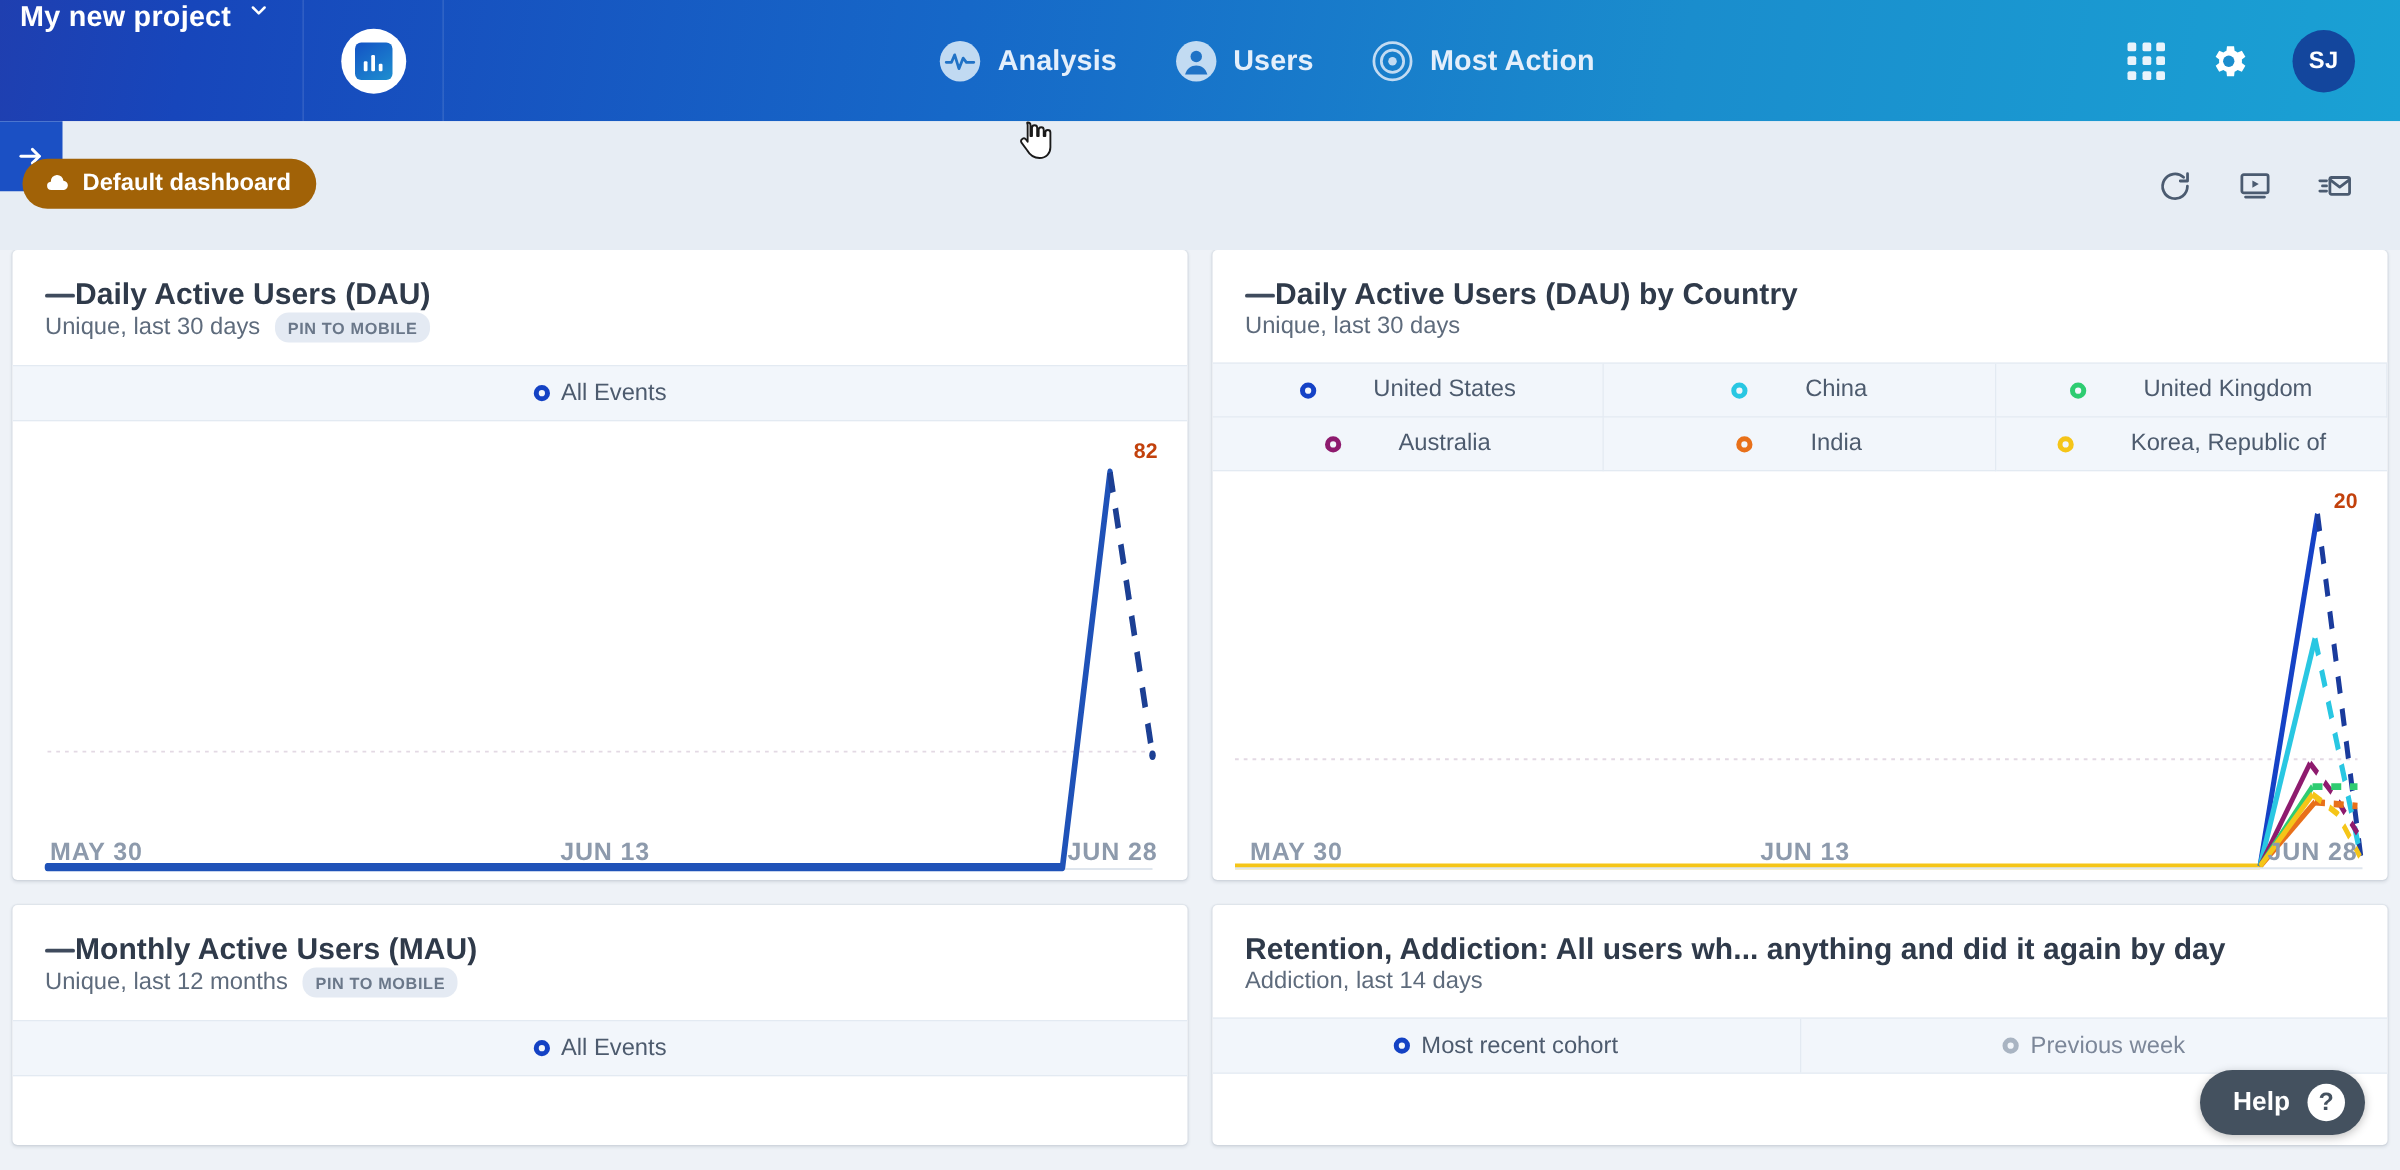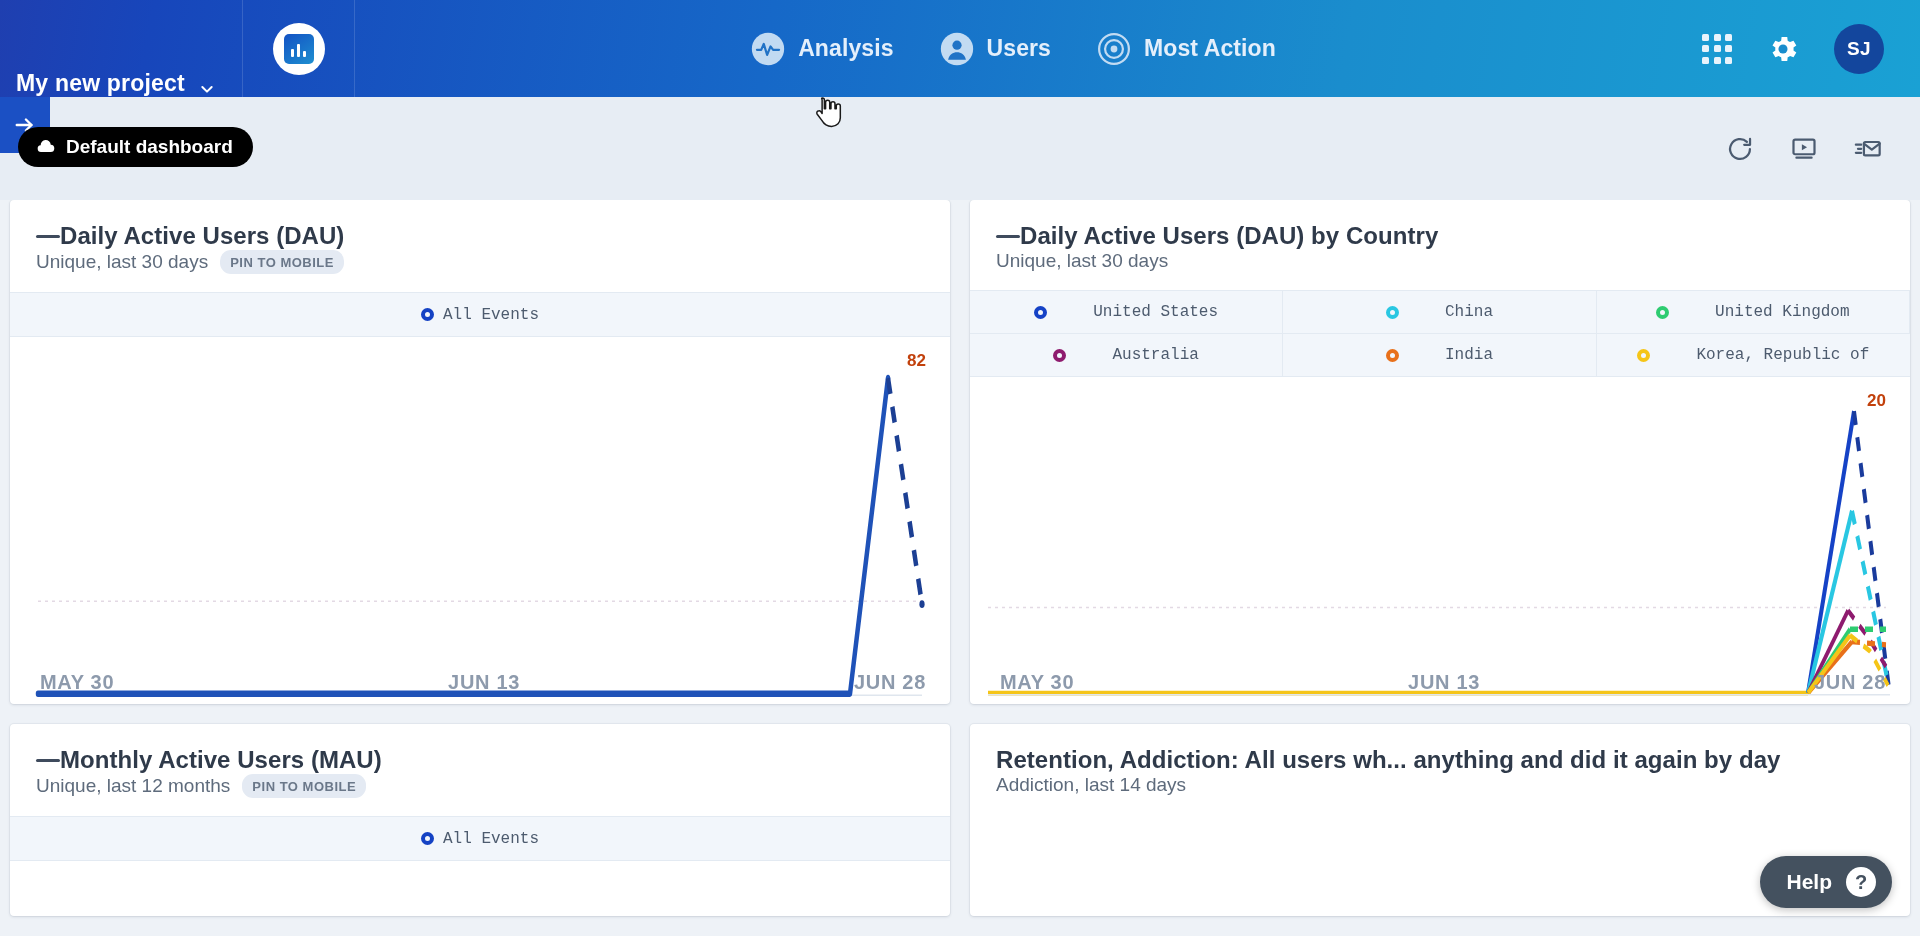--- a/index.html
+++ b/index.html
@@ -19,21 +19,21 @@
     background: linear-gradient(100deg, #1f3fb0 0%, #1746bb 8%, #1668c8 40%, #1a8dcd 70%, #1aa1d4 100%);
     display: flex;
     align-items: center;
     color: #fff;
     overflow: visible;
   }
   .nav-project {
     width: 243px;
     height: 97px;
     display: flex;
-    align-items: flex-end;
+    align-items: flex-start;
     padding-left: 16px;
     gap: 14px;
     border-right: 1px solid rgba(255,255,255,0.14);
     flex: none;
   }
   .nav-project-name {
     font-size: 23px; font-weight: bold; letter-spacing: .2px;
     white-space: nowrap;
   }
   .chev { width: 16px; height: 16px; flex: none; }
@@ -98,21 +98,21 @@
     border-bottom-right-radius: 9px;
     display: flex; align-items: center; justify-content: center;
     cursor: pointer;
     z-index: 4;
   }
   .arrow-ico { width: 22px; height: 22px; }
   .dash-pill {
     position: absolute;
     left: 18px; top: 30px;
     height: 40px;
-    background: #000000;
+    background: #a16207;
     color: #fff;
     border-radius: 20px;
     display: flex; align-items: center; gap: 10px;
     padding: 0 20px 0 18px;
     font-size: 19px; font-weight: bold;
     z-index: 5;
     white-space: nowrap;
   }
   .cloud-ico { width: 20px; height: 20px; flex: none; }
   .subbar-right {
@@ -163,24 +163,23 @@
     border-top: 1px solid #e3eaf2;
     border-bottom: 1px solid #e3eaf2;
     display: flex;
   }
   .legend-bar.grid2 { flex-wrap: wrap; border-bottom: none; }
   .legend-cell {
     flex: 1 1 0;
     height: 43px;
     display: flex; align-items: center; justify-content: center;
     gap: 9px;
-    font-size: 16px; color: #4d5b6e;
+    font-size: 19px; color: #4d5b6e;
     cursor: pointer;
     border-right: 1px solid #e3eaf2;
-    font-family: Liberation Mono, monospace;
   }
   .legend-cell:last-child { border-right: none; }
   .legend-bar.grid2 .legend-cell { flex: 0 0 33.3333%; border-bottom: 1px solid #e3eaf2; gap: 46px; }
   .dot {
     width: 13px; height: 13px; border-radius: 50%;
     border: 4px solid currentColor; flex: none;
   }
 
   .plot { flex: 1 1 auto; position: relative; }
   .plot svg { display: block; width: 100%; height: 100%; }
@@ -456,20 +455,30 @@
 
   <div class="card card-bottom">
     <div class="card-head">
       <div class="card-title">
         <span>Retention, Addiction: All users wh... anything and did it again by day</span>
       </div>
       <div class="card-sub">
         <span>Addiction, last 14 days</span>
       </div>
     </div>
+    <div class="legend-bar">
+      <div class="legend-cell" style="color:#1442c4">
+        <span class="dot"></span>
+        <span style="color:#4d5b6e">Most recent cohort</span>
+      </div>
+      <div class="legend-cell" style="color:#a9b4c2">
+        <span class="dot"></span>
+        <span style="color:#7c8799">Previous week</span>
+      </div>
+    </div>
   </div>
 
 </div>
 
 <div class="help-btn">
   <span>Help</span>
   <span class="q-circle">?</span>
 </div>
 
 <svg class="cursor" viewBox="0 0 32 36">

